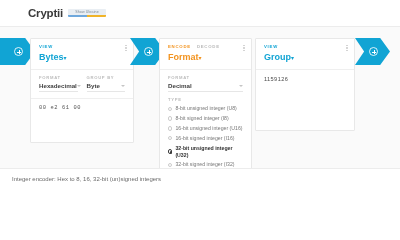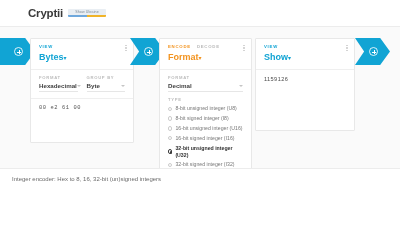--- a/index.html
+++ b/index.html
@@ -269,21 +269,21 @@
         </div>
       </div>
     </div>
 
     <div class="panel" style="left:255px; width:100px;">
       <div class="panel-head">
         <div class="eyebrow">
           <span class="tab active-cyan">View</span>
         </div>
         <div class="panel-title cyan">
-          <span>Show</span><span class="caret">▾</span>
+          <span>Group</span><span class="caret">▾</span>
         </div>
         <span class="kebab">
             <i></i>
             <i></i>
             <i></i>
           </span>
       </div>
       <div class="value-area text-value" style="min-height:60px; border-top:none;">1159126</div>
     </div>
 

